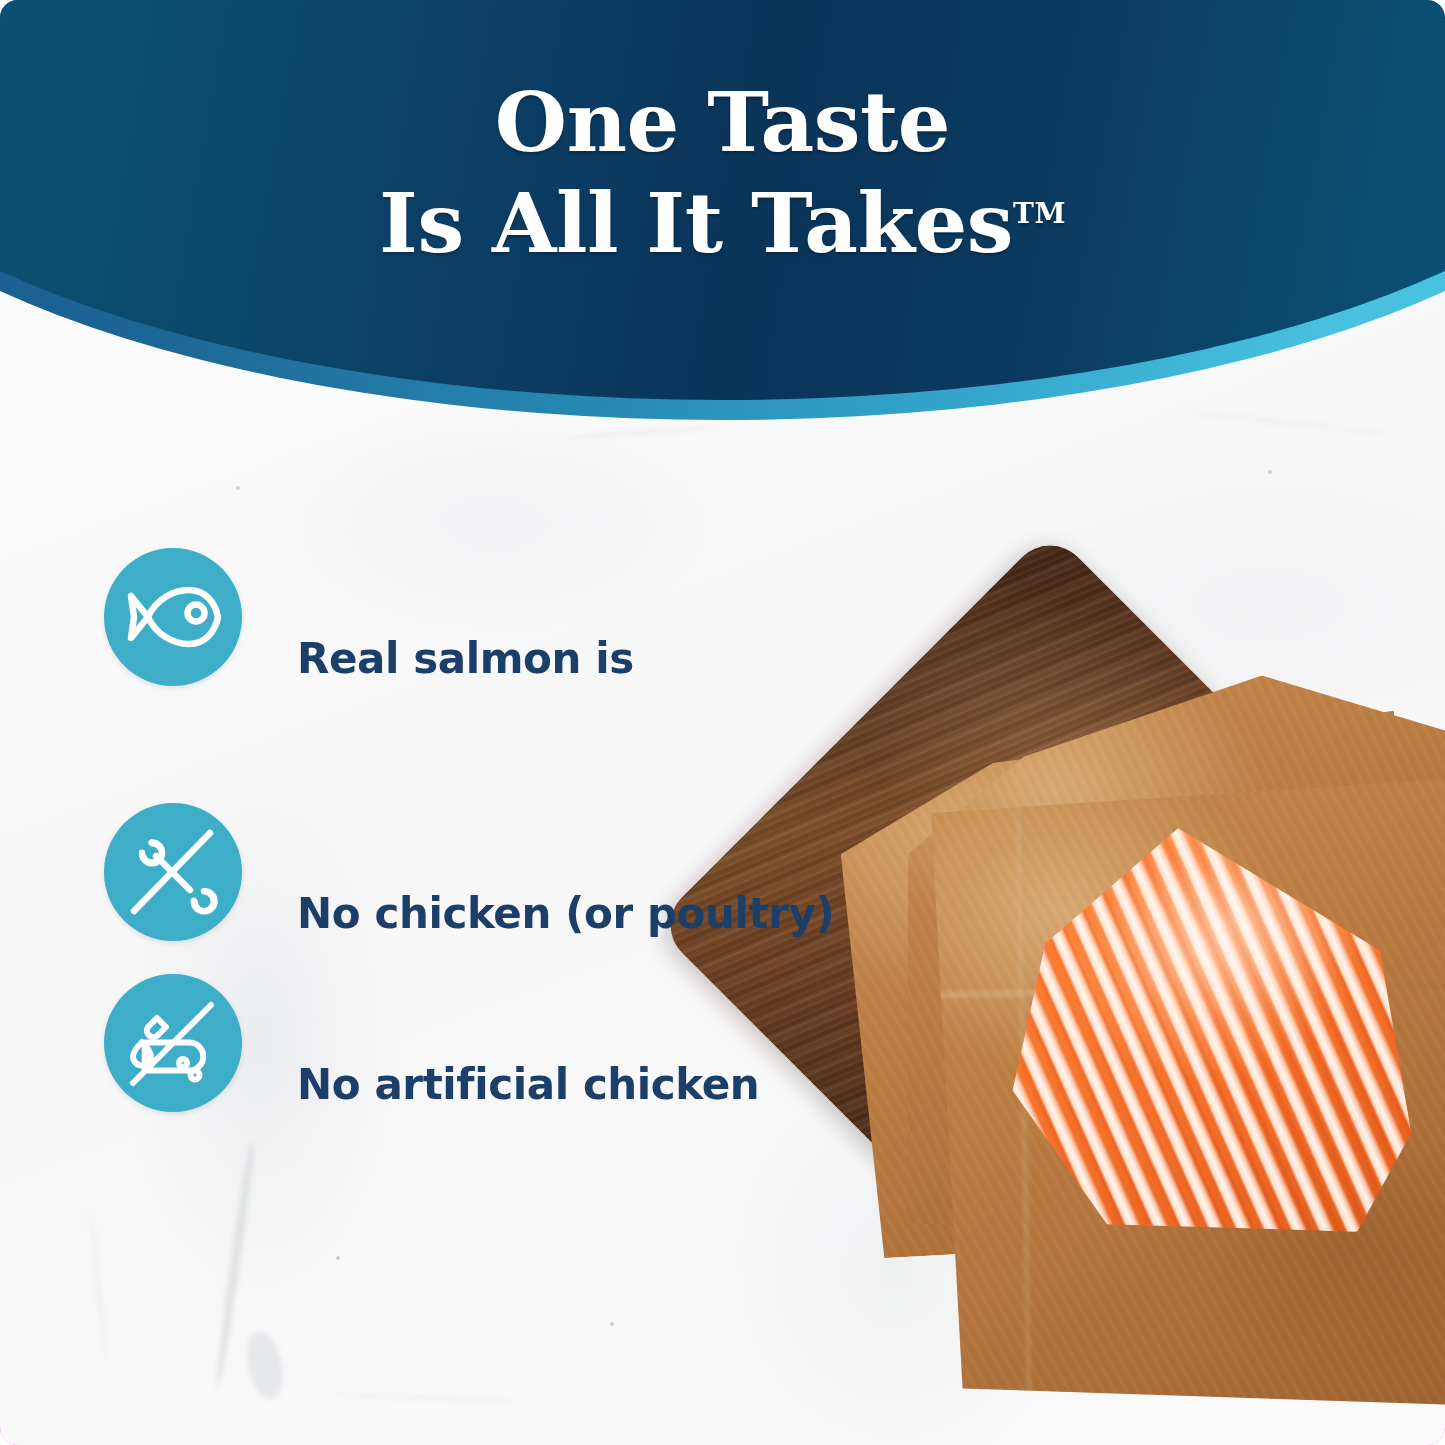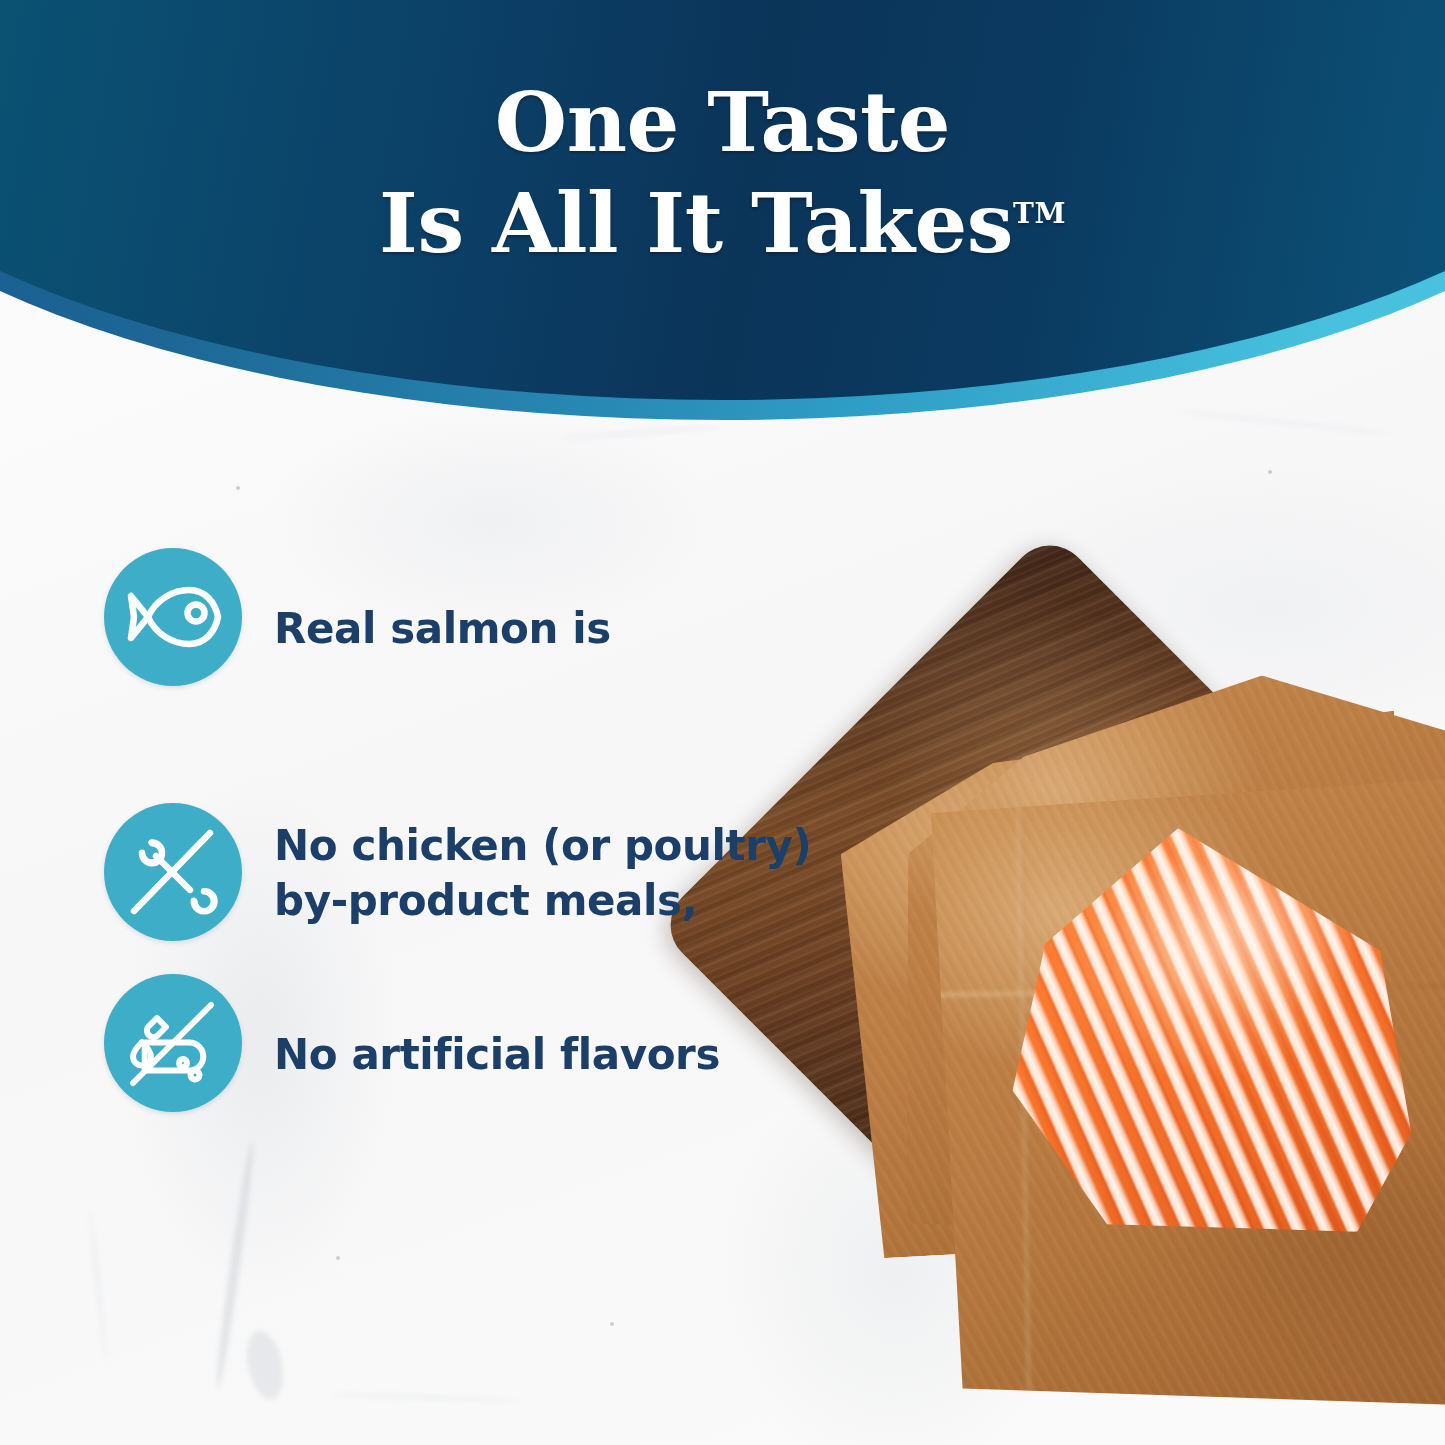--- a/index.html
+++ b/index.html
@@ -8,20 +8,21 @@
     font-family: "Liberation Sans", sans-serif;
     overflow: hidden;
     background: #ffffff;
   }
 
   #page {
     position: relative;
     width: 1445px; height: 1445px;
     overflow: hidden;
     background: #d946ef;
+    border-radius: 18px;
   }
 
   
   .marble {
     position: absolute; inset: 0;
     background:
       radial-gradient(ellipse 220px 420px at 18% 72%, rgba(205,209,212,0.30) 0%, rgba(205,209,212,0) 62%),
       radial-gradient(ellipse 320px 160px at 34% 36%, rgba(200,204,208,0.18) 0%, rgba(200,204,208,0) 70%),
       radial-gradient(ellipse 260px 300px at 62% 88%, rgba(198,203,207,0.20) 0%, rgba(198,203,207,0) 68%),
       radial-gradient(ellipse 420px 200px at 88% 42%, rgba(203,207,211,0.16) 0%, rgba(203,207,211,0) 72%),
@@ -94,21 +95,22 @@
   
   .bullets {
     position: absolute;
     left: 104px; top: 548px;
     width: 780px;
     z-index: 6;
   }
   .bullet {
     position: absolute;
     display: flex;
-    align-items: center;
+    align-items: flex-end;
+    gap: 23px;
   }
   .bullet.b1 { top: 0px;   left: 0px; }
   .bullet.b2 { top: 215px; left: 0px; margin-top: 40px; }
   .bullet.b3 { top: 426px; left: 0px; }
 
   .badge {
     flex: 0 0 auto;
     width: 138px; height: 138px;
     border-radius: 50%;
     background: #3eadc7;
@@ -335,37 +337,36 @@
           <g fill="none" stroke="#ffffff" stroke-width="6.5" stroke-linecap="round" stroke-linejoin="round">
             <path d="M47.5 39.5 a10 10 0 1 1 -9.5 10.2 a10 10 0 1 0 10.2 -9.5 Z"></path>
             <path d="M52 53 L86 87"></path>
             <path d="M90.5 98.5 a10 10 0 1 0 9.5 -10.2 a10 10 0 1 1 -10.2 9.5 Z"></path>
             <path d="M106 30 L30 108"></path>
           </g>
         </svg>
       </div>
       <div class="btext">
         <div>No chicken (or poultry)</div>
-        <div>by-product meals,</div>
       </div>
     </div>
 
     <div class="bullet b3">
       <div class="badge">
         <svg viewBox="0 0 138 138">
           <g fill="none" stroke="#ffffff" stroke-width="6" stroke-linecap="round" stroke-linejoin="round">
             <path d="M53 44 L44 53 a6.5 6.5 0 0 0 9 9 L62 53 Z"></path>
             <path d="M57.5 57 L89 88.5 a14 14 0 0 1 -19.8 19.8 L37.7 76.8 Z" transform="rotate(-45 63 83)"></path>
             <path d="M60 55 L103 98 a15 15 0 0 1 -21.2 21.2 L38.8 76.2 Z" opacity="0"></path>
             <circle cx="79" cy="89" r="4"></circle>
             <circle cx="91" cy="101" r="4.5"></circle>
             <path d="M38 68 c0 0 -9 9 -9 14.5 a9 9 0 0 0 18 0 C47 77 38 68 38 68 Z"></path>
             <path d="M107 31 L29 109"></path>
           </g>
         </svg>
       </div>
       <div class="btext">
-        <div>No artificial flavors</div>
+        <div>No artificial chicken</div>
       </div>
     </div>
 
   </div>
 </div>
 
 </body></html>

